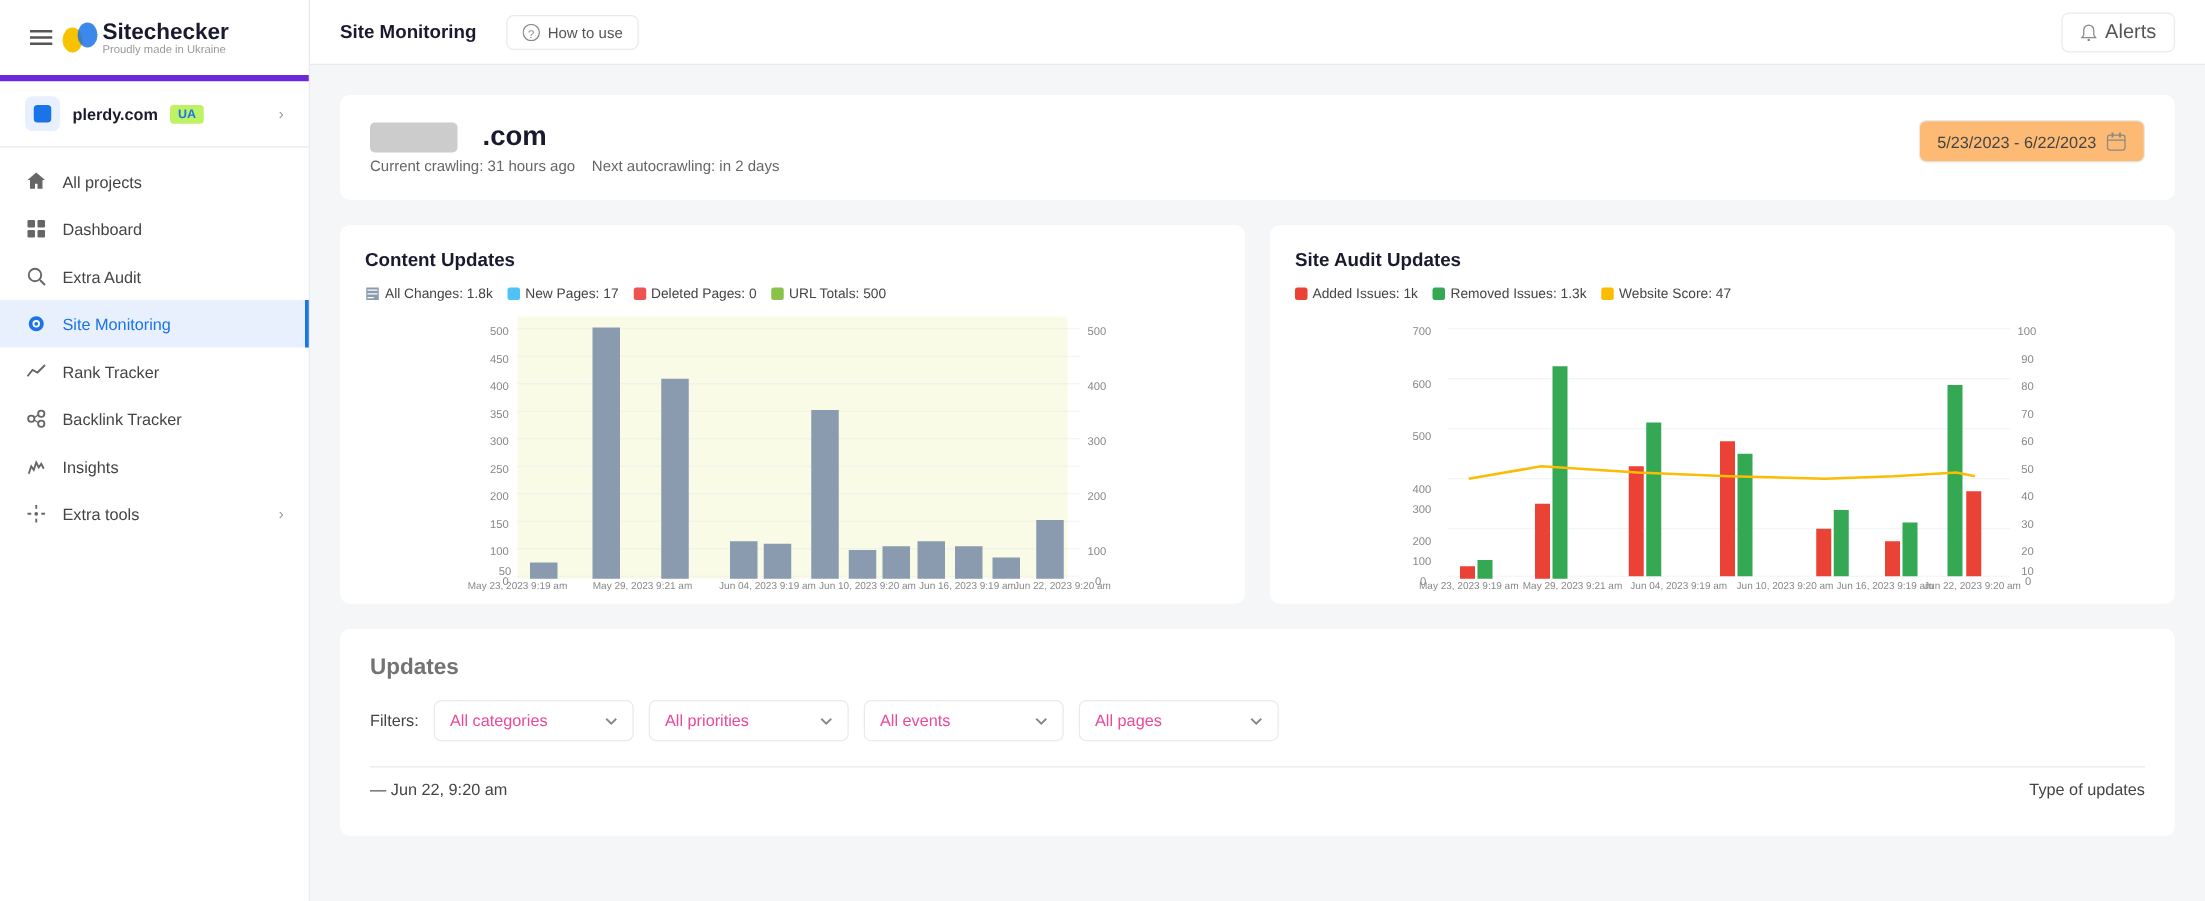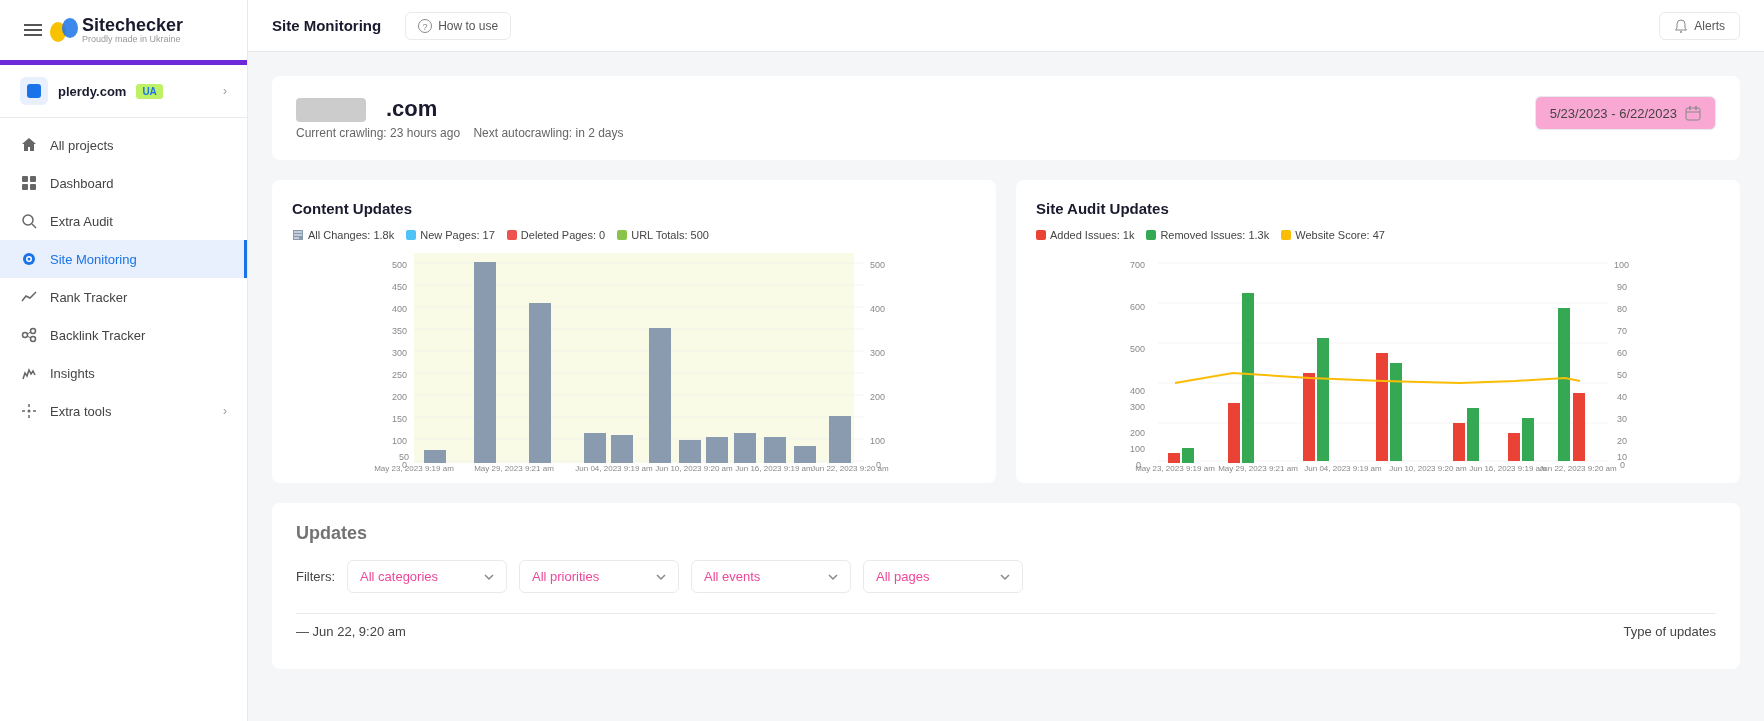--- a/index.html
+++ b/index.html
@@ -67,42 +67,42 @@
     .topbar-title { font-size: 15px; font-weight: 600; color: #1a1a2e; }
     .how-to-use-btn {
       display: flex; align-items: center; gap: 6px;
       background: none; border: 1px solid #e8eaed; border-radius: 6px;
       padding: 6px 12px; font-size: 12px; color: #555; cursor: pointer;
     }
     .alerts-btn {
       margin-left: auto;
       display: flex; align-items: center; gap: 6px;
       background: none; border: 1px solid #e8eaed; border-radius: 6px;
-      padding: 6px 14px; font-size: 12px; color: #555; cursor: pointer;
+      padding: 6px 14px; font-size: 16px; color: #555; cursor: pointer;
     }
 
     
     .content { flex: 1; overflow-y: auto; padding: 24px; }
 
     
     .site-header {
       background: #fff; border-radius: 8px; padding: 20px 24px;
       margin-bottom: 20px;
       display: flex; align-items: flex-start; justify-content: space-between;
     }
     .site-name { font-size: 22px; font-weight: 700; color: #1a1a2e; display: flex; align-items: flex-end; gap: 20px; }
     .site-name-blur {
       width: 70px; height: 24px; background: #ccc; border-radius: 4px;
       display: inline-block; vertical-align: middle;
     }
     .site-crawl-info { font-size: 12px; color: #666; margin-top: 4px; }
     .date-range-picker {
       display: flex; align-items: center; gap: 8px;
       border: 1px solid #e8eaed; border-radius: 6px; padding: 8px 14px;
-      font-size: 13px; color: #444; cursor: pointer; background: #f9a8d4;
+      font-size: 13px; color: #444; cursor: pointer; background: #fdba74;
     }
 
     
     .charts-grid {
       display: grid; grid-template-columns: 1fr 1fr; gap: 20px;
       margin-bottom: 20px;
     }
     .chart-card {
       background: #fff; border-radius: 8px; padding: 20px 20px 10px;
     }
@@ -293,21 +293,21 @@
 
   <div class="content">
 
     <div class="site-header">
       <div>
         <div class="site-name">
           <span class="site-name-blur"></span>
           <span>.com</span>
         </div>
         <div class="site-crawl-info">
-          <span>Current crawling: 23 hours ago</span>
+          <span>Current crawling: 31 hours ago</span>
           &nbsp;&nbsp;
           <span>Next autocrawling: in 2 days</span>
         </div>
       </div>
       <div class="date-range-picker">
         <span>5/23/2023 - 6/22/2023</span>
         <svg width="16" height="16" viewBox="0 0 16 16">
           <rect x="1" y="3" width="14" height="12" rx="2" stroke="#888" stroke-width="1" fill="none"></rect>
           <line x1="5" y1="1" x2="5" y2="5" stroke="#888" stroke-width="1.5"></line>
           <line x1="11" y1="1" x2="11" y2="5" stroke="#888" stroke-width="1.5"></line>

